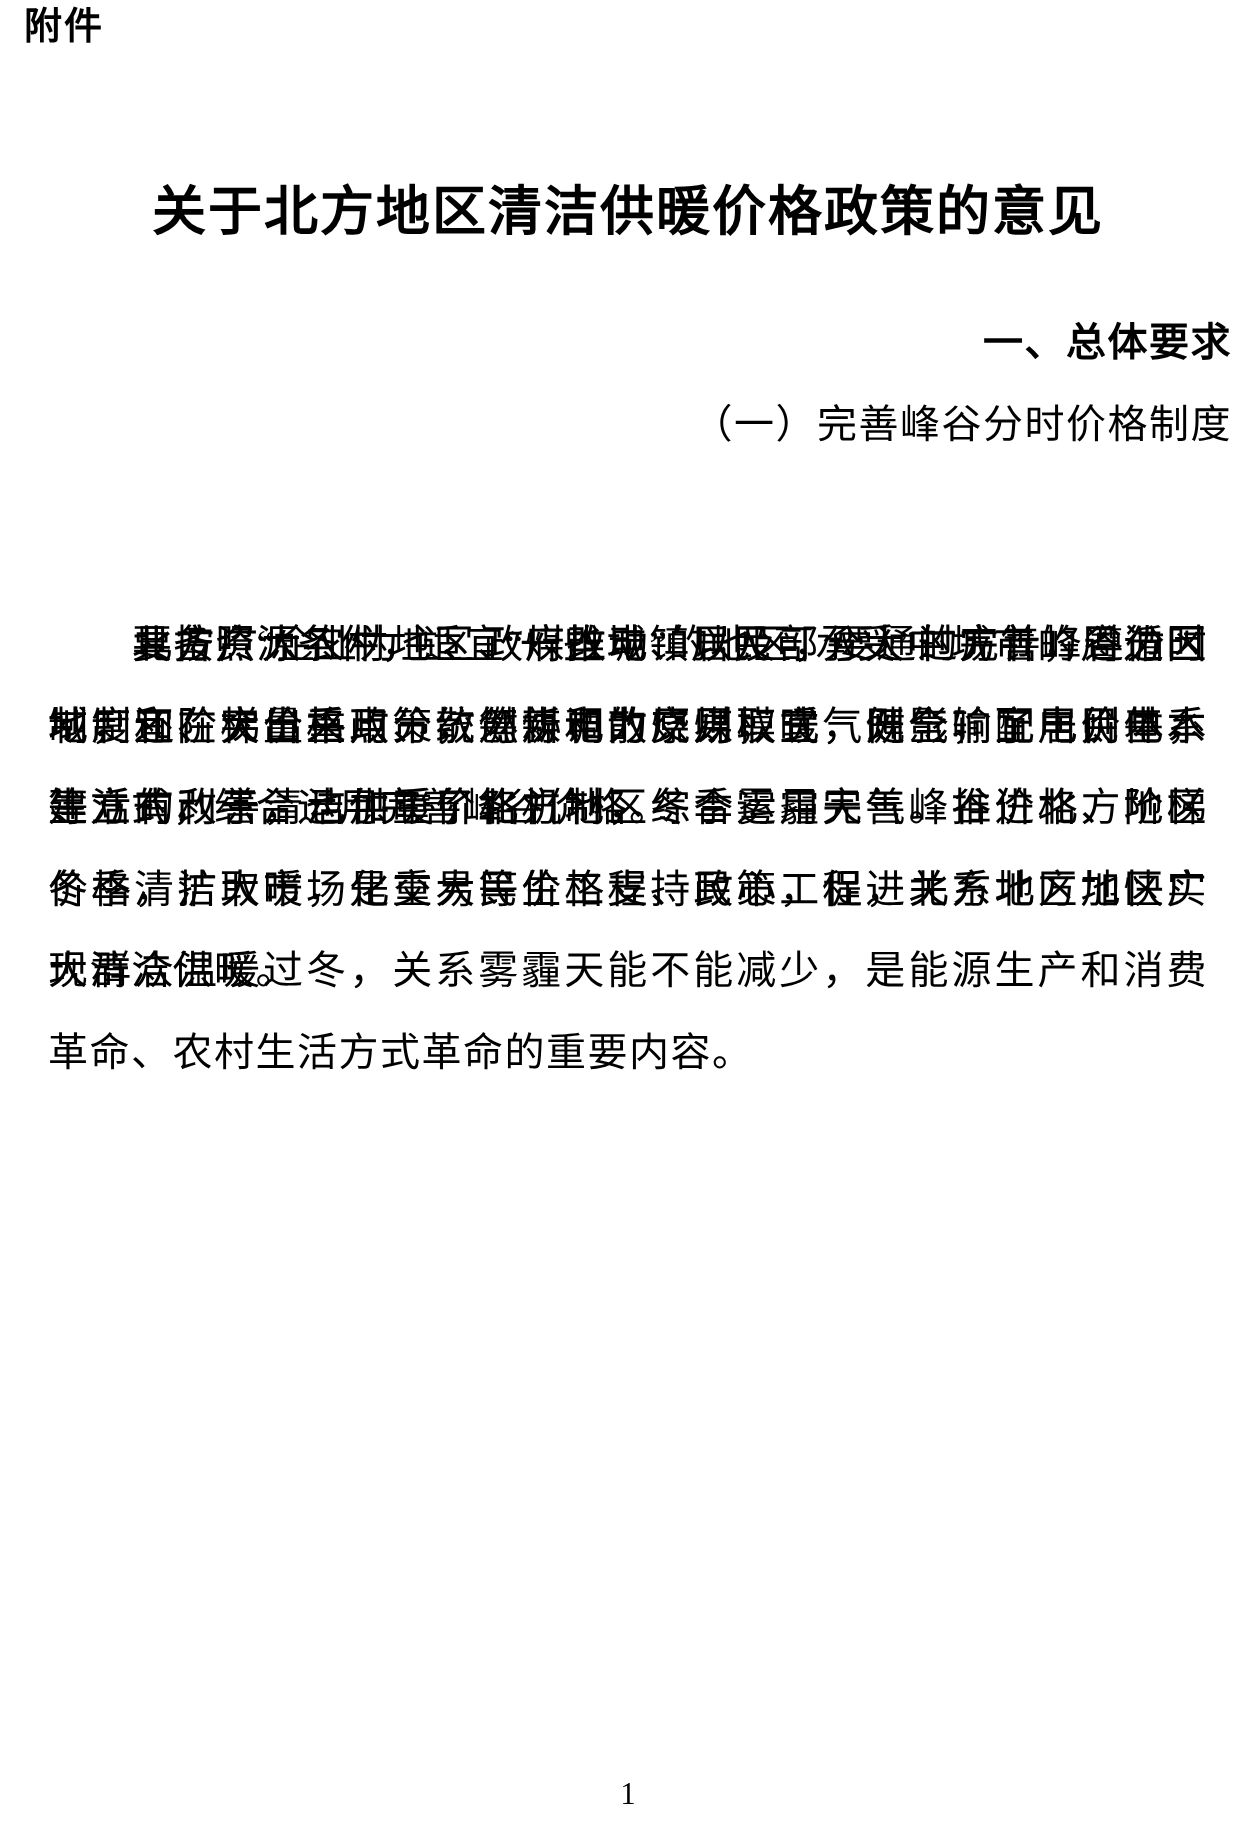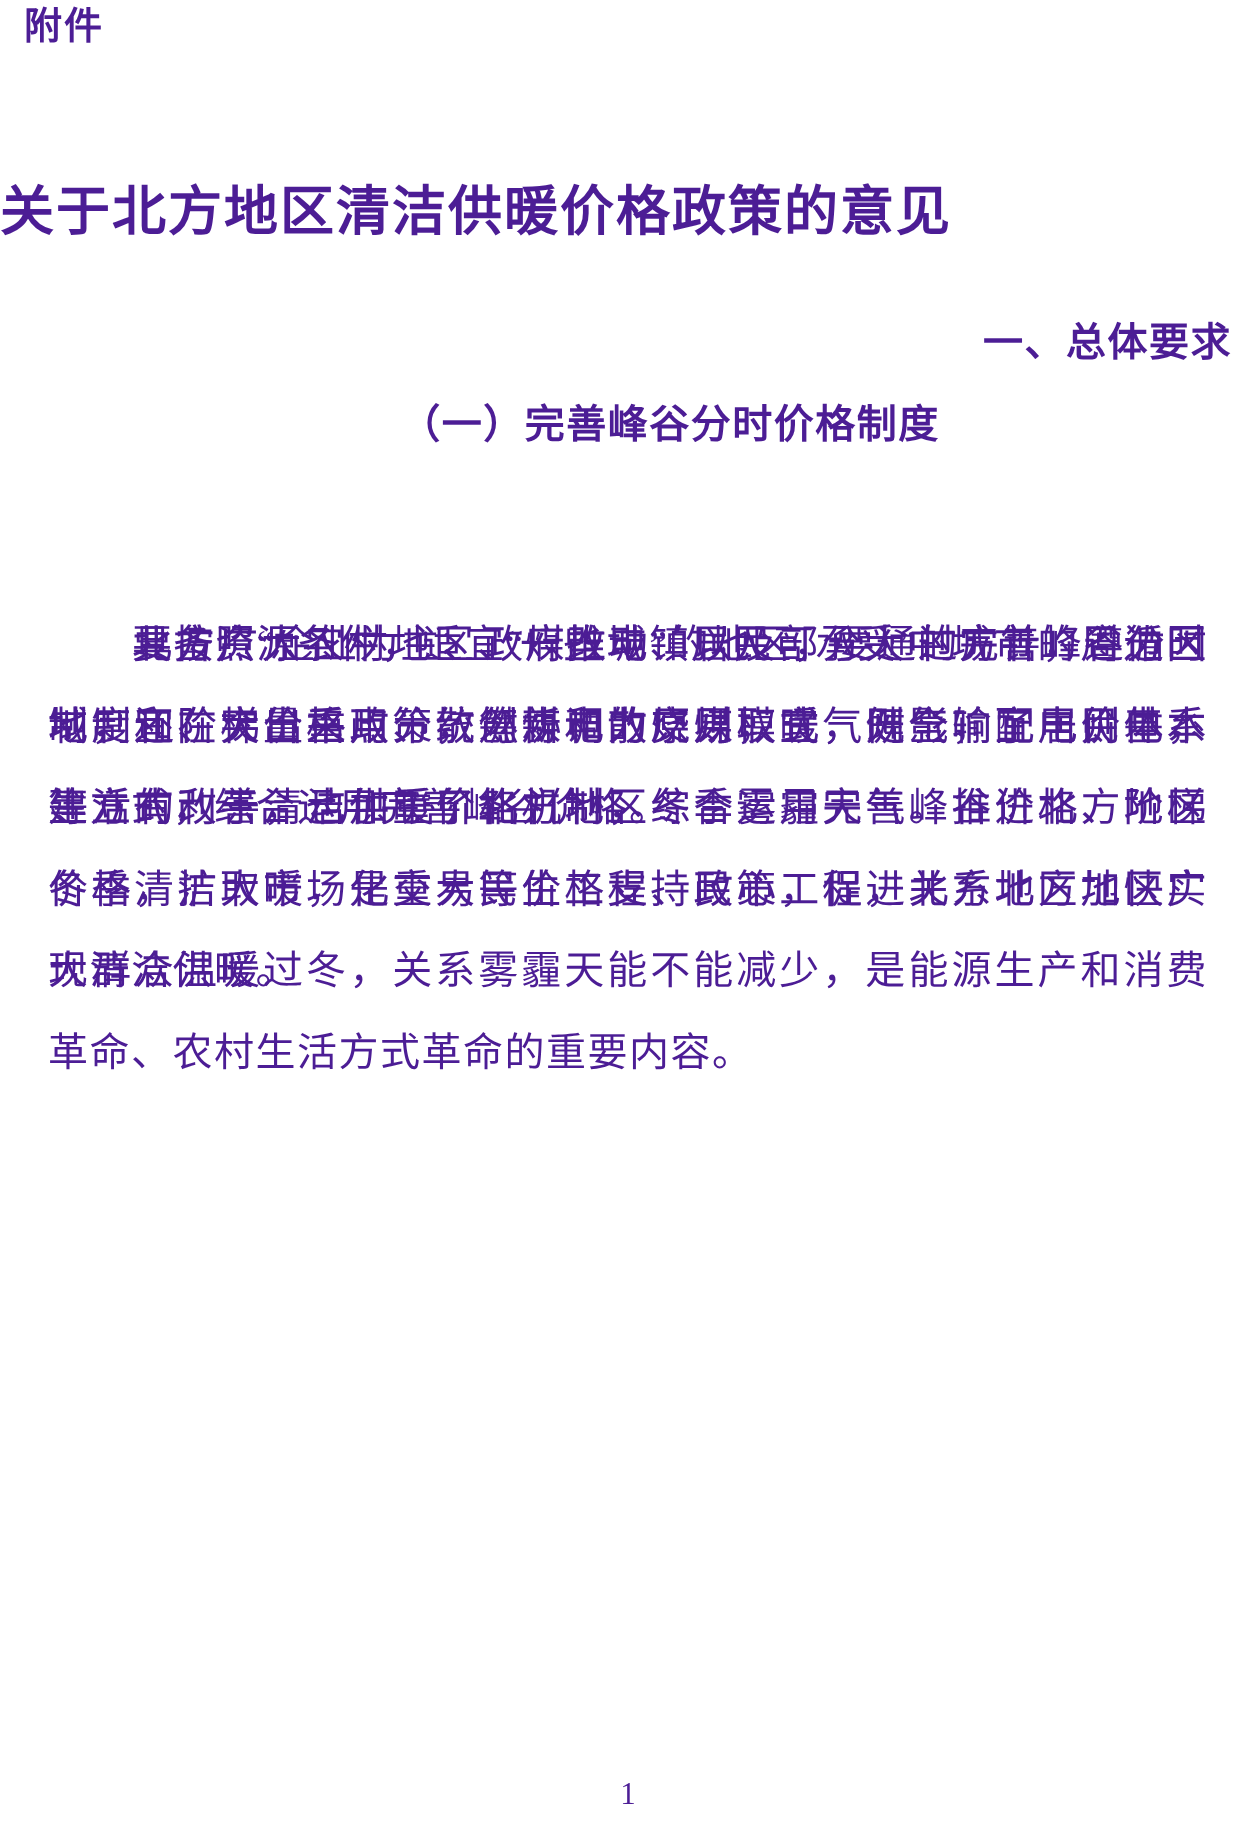--- a/index.html
+++ b/index.html
@@ -5,41 +5,41 @@
   html, body {
     margin: 0;
     padding: 0;
     background: #ffffff;
   }
   .page {
     position: relative;
     width: 1256px;
     height: 1839px;
     background: #ffffff;
-    color: #4c1d95;
+    color: #000000;
     font-family: "Liberation Serif", "DejaVu Serif", serif;
     overflow: hidden;
   }
   .attachment {
     position: absolute;
     top: 4px;
     left: 24px;
     font-family: "Liberation Sans", "DejaVu Sans", sans-serif;
     font-weight: bold;
     font-size: 38px;
     line-height: 44px;
     letter-spacing: 2px;
   }
   .title {
     position: absolute;
     top: 172px;
     left: 0;
     width: 100%;
     margin: 0;
-    text-align: left;
+    text-align: center;
     font-family: "Liberation Serif", "DejaVu Serif", serif;
     font-weight: bold;
     font-size: 54px;
     line-height: 80px;
     letter-spacing: 2px;
   }
   .body {
     position: absolute;
     top: 302px;
     left: 24px;
@@ -54,22 +54,22 @@
     text-indent: 2.1em;
     font-family: "Liberation Serif", "DejaVu Serif", serif;
     font-weight: normal;
   }
   .body p.heading {
     font-family: "Liberation Sans", "DejaVu Sans", sans-serif;
     font-weight: bold;
     text-align: right;
   }
   .body p.subheading {
-    font-weight: bold;
-    text-align: center;
+    font-weight: normal;
+    text-align: right;
   }
   .footer {
     position: absolute;
     top: 1774px;
     left: 0;
     width: 100%;
     text-align: center;
     font-size: 31px;
     line-height: 40px;
     font-family: "Liberation Serif", "DejaVu Serif", serif;

